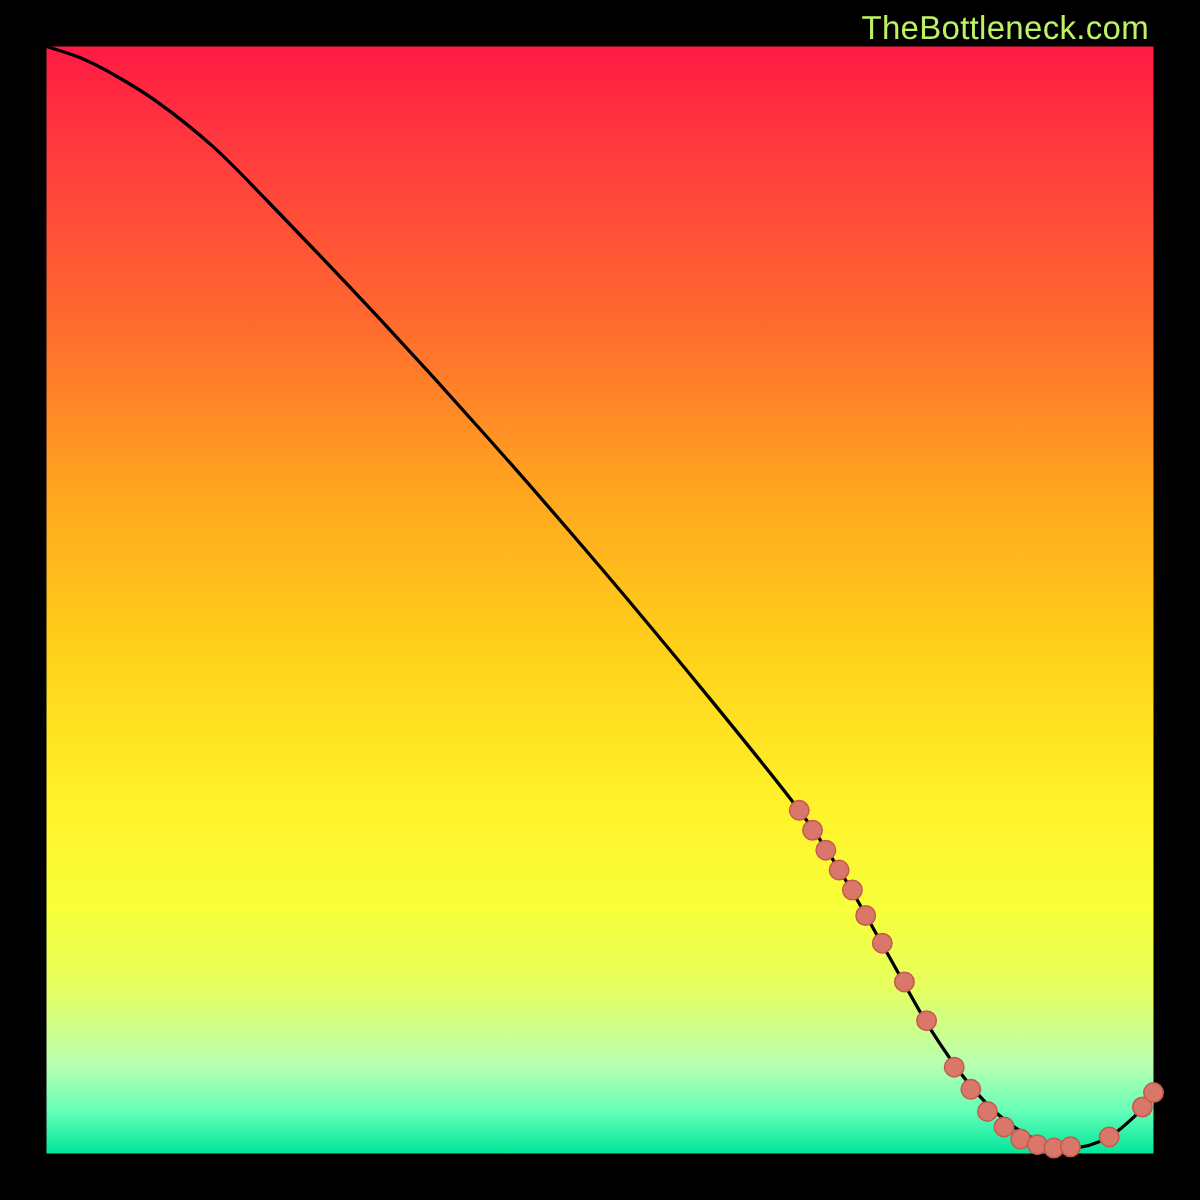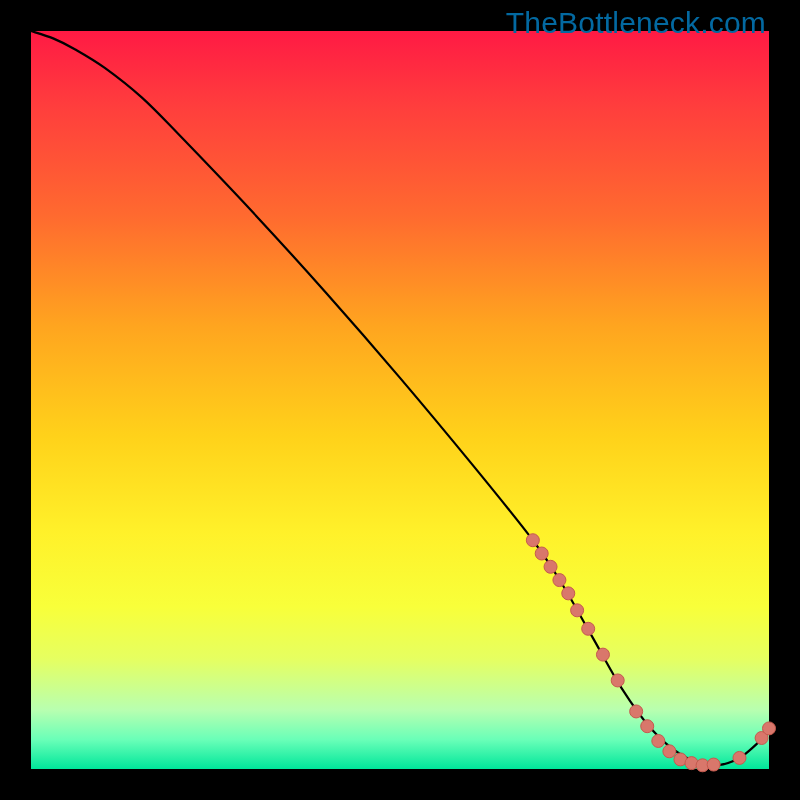--- a/index.html
+++ b/index.html
@@ -34,22 +34,22 @@
       #e6ff60 85%,
       #b8ffb0 92%,
       #6affb8 96%,
       #00e69a 100%
     );
   }
   .watermark {
     position: absolute;
     top: 6px;
     right: 34px;
-    color: #0369a1;
-    font-size: 30px;
+    color: #bef264;
+    font-size: 22px;
     font-weight: 500;
     letter-spacing: 0.2px;
   }
   svg.curve {
     position: absolute;
     left: 31px;
     top: 31px;
     width: 738px;
     height: 738px;
     overflow: visible;

